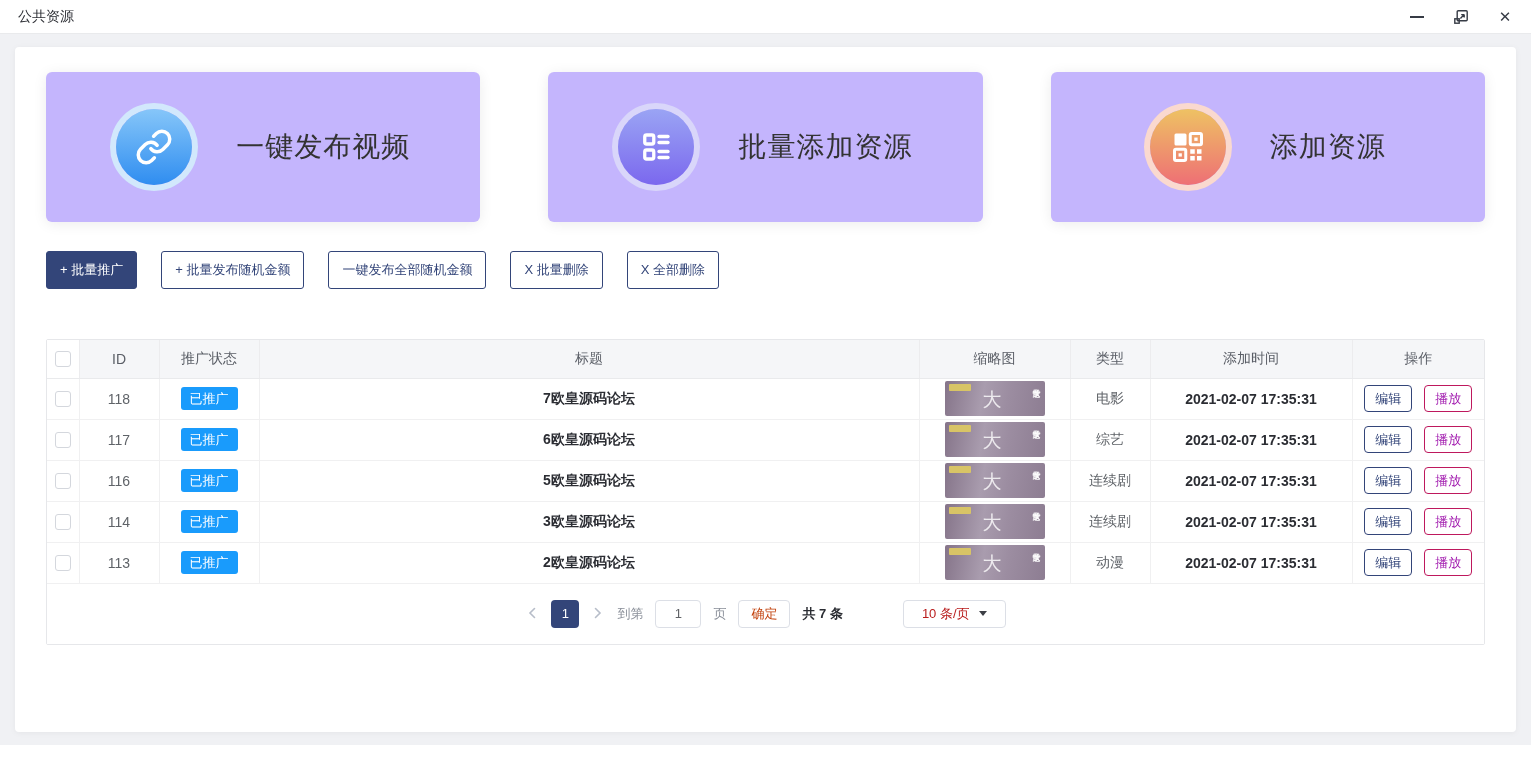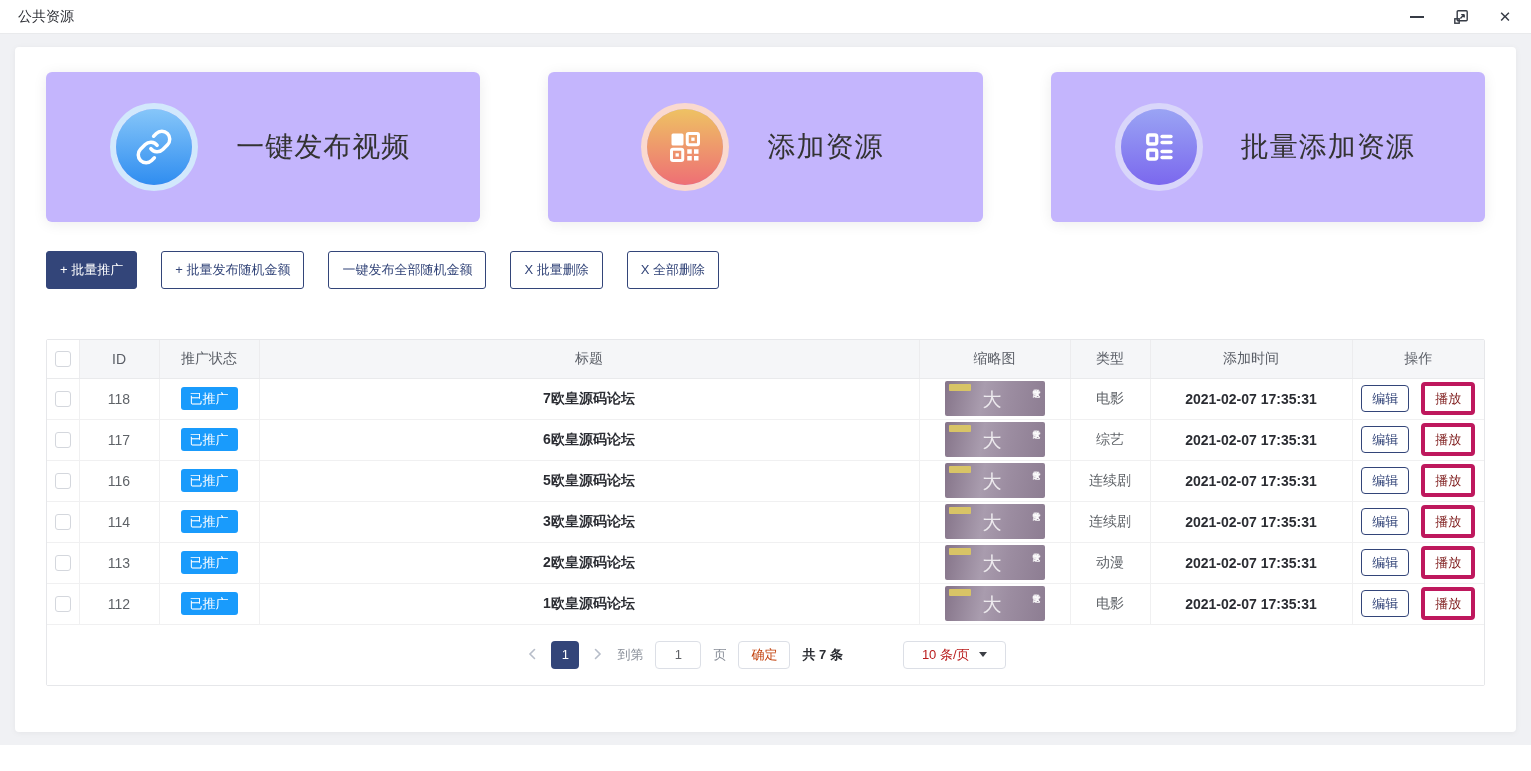--- a/index.html
+++ b/index.html
@@ -87,21 +87,21 @@
   .thumb-big { position:absolute; left:38px; top:6px; font-size:19px; color:rgba(255,255,255,.8); }
   .thumb-vert {
     position:absolute; right:5px; top:2px; writing-mode:vertical-rl;
     font-size:8px; color:#fff; letter-spacing:0; line-height:1;
   }
   .mini-btn {
     padding:5px 10px; font-size:13px; border-radius:4px; background:#fff; cursor:pointer;
     font-family:inherit; line-height:1.2;
   }
   .mini-btn.edit { border:1px solid #334579; color:#334579; margin-right:12px; }
-  .mini-btn.play { border:4px solid #be185d; color:#7f1d1d; }
+  .mini-btn.play { border:1px solid #be185d; color:#a21caf; }
   
   .pagination {
     height:60px; display:flex; align-items:center; justify-content:center;
     gap:12px; font-size:13px; color:#606266; background:#fff;
   }
   .pg-chevron { color:#b7bdc9; font-size:16px; cursor:pointer; padding:0 2px; line-height:1; }
   .pg-page {
     width:28px; height:28px; background:#334579; color:#fff; border-radius:4px;
     display:flex; align-items:center; justify-content:center; cursor:pointer;
   }
@@ -149,49 +149,49 @@
     <div class="cards">
       <div class="card card-blue">
         <span class="card-icon">
           <svg width="38" height="38" viewBox="0 0 24 24" fill="none" stroke="#fff" stroke-width="2.2" stroke-linecap="round" stroke-linejoin="round">
             <path d="M10 13a5 5 0 0 0 7.54.54l3-3a5 5 0 0 0-7.07-7.07l-1.72 1.71"></path>
             <path d="M14 11a5 5 0 0 0-7.54-.54l-3 3a5 5 0 0 0 7.07 7.07l1.71-1.71"></path>
           </svg>
         </span>
         <span class="card-label">一键发布视频</span>
       </div>
+      <div class="card card-purple">
+        <span class="card-icon">
+          <svg width="36" height="36" viewBox="0 0 24 24" fill="none" stroke="#fff" stroke-width="2.2" stroke-linecap="round" stroke-linejoin="round">
+            <rect x="4.5" y="4" width="6" height="6" rx="1.2"></rect>
+            <path d="M14 5 h6"></path>
+            <path d="M14 9 h6"></path>
+            <rect x="4.5" y="14" width="6" height="6" rx="1.2"></rect>
+            <path d="M14 15 h6"></path>
+            <path d="M14 19 h6"></path>
+          </svg>
+        </span>
+        <span class="card-label">批量添加资源</span>
+      </div>
       <div class="card card-orange">
         <span class="card-icon">
           <svg width="36" height="36" viewBox="0 0 24 24" fill="#fff">
             <rect x="3" y="3" width="8" height="8" rx="1"></rect>
             <rect x="13.5" y="3" width="7.5" height="7.5" rx="1" fill="none" stroke="#fff" stroke-width="2"></rect>
             <rect x="16.2" y="5.7" width="2.2" height="2.2"></rect>
             <rect x="3" y="13.5" width="7.5" height="7.5" rx="1" fill="none" stroke="#fff" stroke-width="2"></rect>
             <rect x="5.7" y="16.2" width="2.2" height="2.2"></rect>
             <rect x="13.5" y="13.5" width="3" height="3"></rect>
             <rect x="18" y="13.5" width="3" height="3"></rect>
             <rect x="13.5" y="18" width="3" height="3"></rect>
             <rect x="18" y="18" width="3" height="3"></rect>
           </svg>
         </span>
         <span class="card-label">添加资源</span>
       </div>
-      <div class="card card-purple">
-        <span class="card-icon">
-          <svg width="36" height="36" viewBox="0 0 24 24" fill="none" stroke="#fff" stroke-width="2.2" stroke-linecap="round" stroke-linejoin="round">
-            <rect x="4.5" y="4" width="6" height="6" rx="1.2"></rect>
-            <path d="M14 5 h6"></path>
-            <path d="M14 9 h6"></path>
-            <rect x="4.5" y="14" width="6" height="6" rx="1.2"></rect>
-            <path d="M14 15 h6"></path>
-            <path d="M14 19 h6"></path>
-          </svg>
-        </span>
-        <span class="card-label">批量添加资源</span>
-      </div>
     </div>
 
     <div class="toolbar">
       <button class="tb-btn primary">+ 批量推广</button>
       <button class="tb-btn">+ 批量发布随机金额</button>
       <button class="tb-btn">一键发布全部随机金额</button>
       <button class="tb-btn">X 批量删除</button>
       <button class="tb-btn">X 全部删除</button>
     </div>
 
@@ -293,36 +293,20 @@
                 <div class="thumb">
                   <span class="thumb-corner"></span>
                   <span class="thumb-big">大</span>
                   <span class="thumb-vert">这般女子</span>
                 </div>
               </td>
             <td>动漫</td>
             <td class="cell-time">2021-02-07 17:35:31</td>
             <td><button class="mini-btn edit">编辑</button><button class="mini-btn play">播放</button></td>
           </tr>
-          <tr>
-            <td><span class="checkbox"></span></td>
-            <td>112</td>
-            <td><span class="badge">已推广</span></td>
-            <td class="cell-title">1欧皇源码论坛</td>
-            <td>
-                <div class="thumb">
-                  <span class="thumb-corner"></span>
-                  <span class="thumb-big">大</span>
-                  <span class="thumb-vert">这般女子</span>
-                </div>
-              </td>
-            <td>电影</td>
-            <td class="cell-time">2021-02-07 17:35:31</td>
-            <td><button class="mini-btn edit">编辑</button><button class="mini-btn play">播放</button></td>
-          </tr>
         </tbody>
       </table>
 
       <div class="pagination">
         <span class="pg-chevron">
           <svg width="10" height="12" viewBox="0 0 10 12" fill="none" stroke="#b7bdc9" stroke-width="1.6" stroke-linecap="round">
               <path d="M7.5 1.5 L3 6 L7.5 10.5"></path>
             </svg>
         </span>
         <span class="pg-page">1</span>

